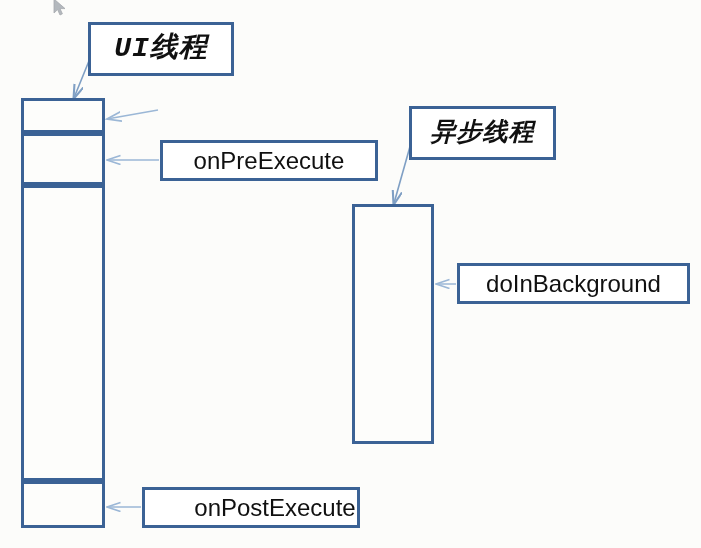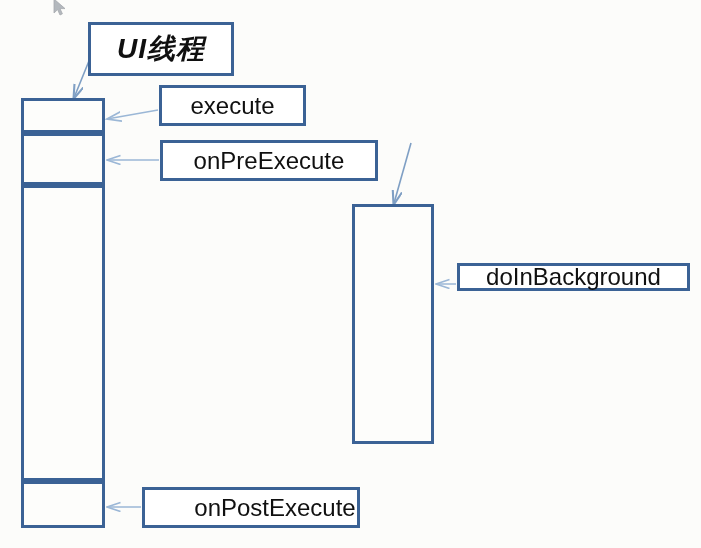--- a/index.html
+++ b/index.html
@@ -22,21 +22,21 @@
     display:flex;
     align-items:center;
     justify-content:center;
     color:#101010;
     line-height:1;
     white-space:nowrap;
   }
   .label-box .txt{display:block;}
 
   .latin{font-family:"Liberation Sans", sans-serif;font-weight:400;}
-  .cjk{font-family:Liberation Sans, sans-serif;font-weight:700;font-style:italic;letter-spacing:1px;}
+  .cjk{font-family:Liberation Mono, monospace;font-weight:700;font-style:italic;letter-spacing:1px;}
 
   
   .lifeline{
     position:absolute;
     box-sizing:border-box;
     border:3px solid #3b6295;
     background:#fdfdfb;
   }
 
   .cursor{
@@ -82,30 +82,30 @@
   <div class="lifeline" style="left:21px;top:185px;width:84px;height:296px;"></div>
 
   <div class="lifeline" style="left:21px;top:481px;width:84px;height:47px;"></div>
 
   <div class="lifeline" style="left:352px;top:204px;width:82px;height:240px;"></div>
 
   <div class="node label-box" style="left:88px;top:22px;width:146px;height:54px;">
     <span class="txt cjk" style="font-size:28px;">UI线程</span>
   </div>
 
-  <div class="node label-box" style="left:159px;top:85px;width:147px;height:41px;">
-    <span class="txt latin" style="font-size:24px;">execute</span>
-  </div>
 
   <div class="node label-box" style="left:160px;top:140px;width:218px;height:41px;align-items:center;">
     <span class="txt latin" style="font-size:24px;">onPreExecute</span>
   </div>
 
+  <div class="node label-box" style="left:409px;top:106px;width:147px;height:54px;">
+    <span class="txt cjk" style="font-size:25px;">异步线程</span>
+  </div>
 
-  <div class="node label-box" style="left:457px;top:263px;width:233px;height:28px;">
+  <div class="node label-box" style="left:457px;top:263px;width:233px;height:41px;">
     <span class="txt latin" style="font-size:24px;">doInBackground</span>
   </div>
 
   <div class="node label-box" style="left:142px;top:487px;width:218px;height:41px;padding-left:48px;">
     <span class="txt latin" style="font-size:24px;">onPostExecute</span>
   </div>
 
   <svg class="cursor" style="left:50px;top:-2px;width:22px;height:22px;" viewBox="0 0 22 22" xmlns="http://www.w3.org/2000/svg">
     <path d="M4,1 L4,15 L7.6,11.6 L10,17 L12.4,15.8 L10,10.6 L15,10.6 Z" fill="#5b6675" stroke="#3d4450" stroke-width="0.8"></path>
   </svg>

